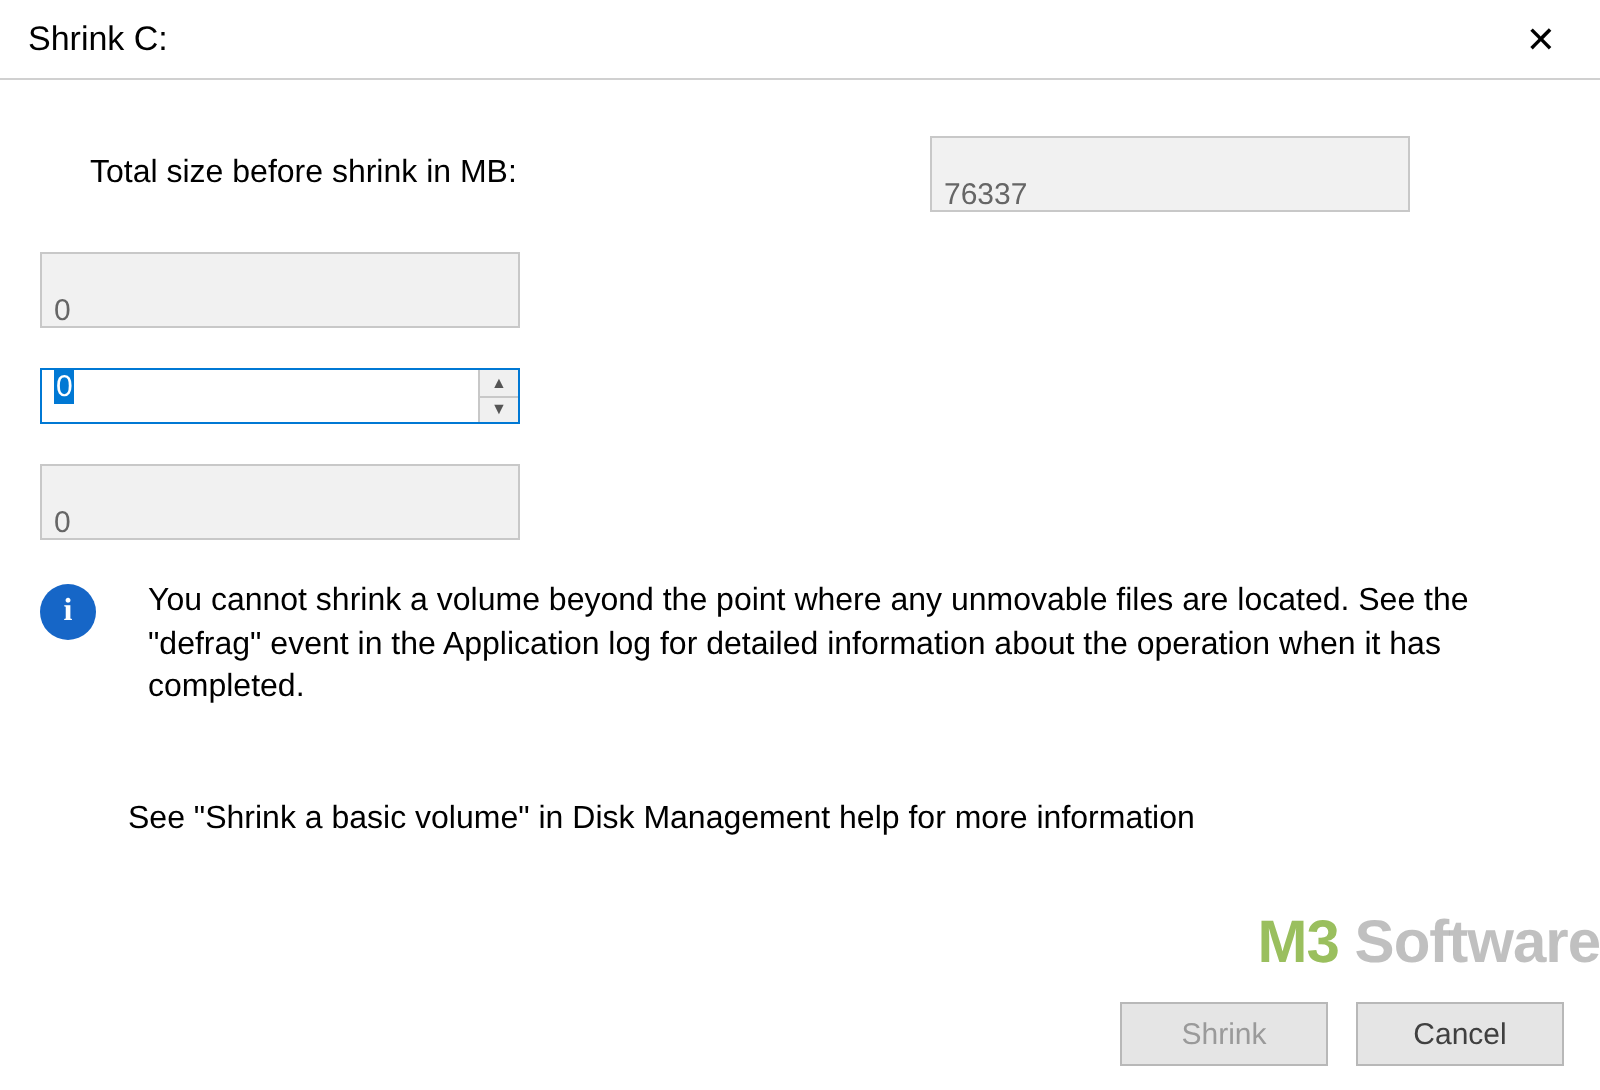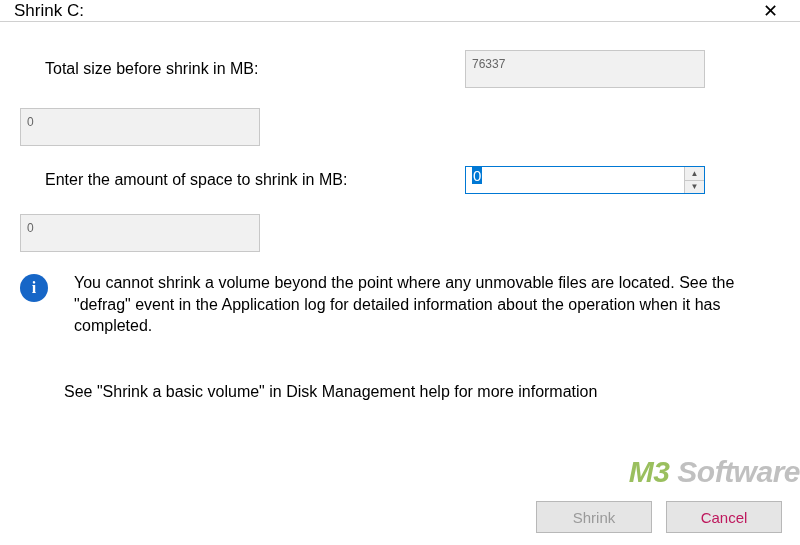--- a/index.html
+++ b/index.html
@@ -11,21 +11,21 @@
       height: 545px;
       position: relative;
       overflow: hidden;
     }
     .titlebar {
       display: flex;
       justify-content: space-between;
       align-items: center;
       padding: 6px 12px 6px 14px;
       border-bottom: 1px solid #d0d0d0;
-      height: 22px;
+      height: 40px;
     }
     .title {
       font-size: 17px;
       color: #000;
     }
     .close {
       font-size: 18px;
       padding: 4px 10px;
       cursor: pointer;
       font-family: Arial, sans-serif;
@@ -40,26 +40,26 @@
       margin-bottom: 20px;
     }
     .row .label {
       flex: 0 0 420px;
       font-size: 16px;
       color: #000;
       margin-left: 25px;
     }
     .field {
       flex: 0 0 240px;
-      height: 38px;
+      height: 19px;
       border: 1px solid #c8c8c8;
       background: #f1f1f1;
       color: #666;
-      font-size: 12px;
-      padding: 2px 6px;
+      font-size: 15px;
+      padding: 18px 6px;
       line-height: 22px;
     }
     .spinner-wrap {
       display: flex;
       width: 240px;
       border: 1px solid #0078d4;
       background: #fff;
       height: 28px;
     }
     .spinner-input {
@@ -123,50 +123,49 @@
       margin-top: 46px;
       font-size: 16px;
       color: #000;
     }
     .watermark {
       position: absolute;
       right: 0;
       bottom: 56px;
       font-size: 30px;
       font-weight: bold;
-      font-style: italic;
       color: rgba(140,140,140,0.55);
       font-family: Arial, sans-serif;
       letter-spacing: -0.5px;
       pointer-events: none;
     }
     .watermark .m3 { color: rgba(120,170,40,0.75); }
     .button-row {
       position: absolute;
       bottom: 12px;
       right: 18px;
       display: flex;
       gap: 14px;
     }
     .btn {
-      width: 116px;
+      width: 104px;
       height: 32px;
       border: 1px solid #b8b8b8;
       background: #e5e5e5;
       font-size: 15px;
       cursor: pointer;
       font-family: inherit;
     }
     .btn.disabled {
       color: #9a9a9a;
       background: #e5e5e5;
     }
     .btn.active {
       background: #e5e5e5;
-      color: #be185d;
+      color: #404040;
     }
     .selected-text {
       background: #0078d4;
       color: #fff;
       padding: 0 1px;
     }
   </style>
 </head>
 <body>
 
@@ -180,21 +179,20 @@
   <div class="row">
     <div class="label">Total size before shrink in MB:</div>
     <div class="field">76337</div>
   </div>
 
   <div class="row">
     <div class="field">0</div>
   </div>
 
   <div class="row">
-    <div class="label">Enter the amount of space to shrink in MB:</div>
     <div class="spinner-wrap">
       <div class="spinner-input"><span class="selected-text">0</span></div>
       <div class="spinner-buttons">
         <button class="spinner-btn">▲</button>
         <button class="spinner-btn">▼</button>
       </div>
     </div>
   </div>
 
   <div class="row">

